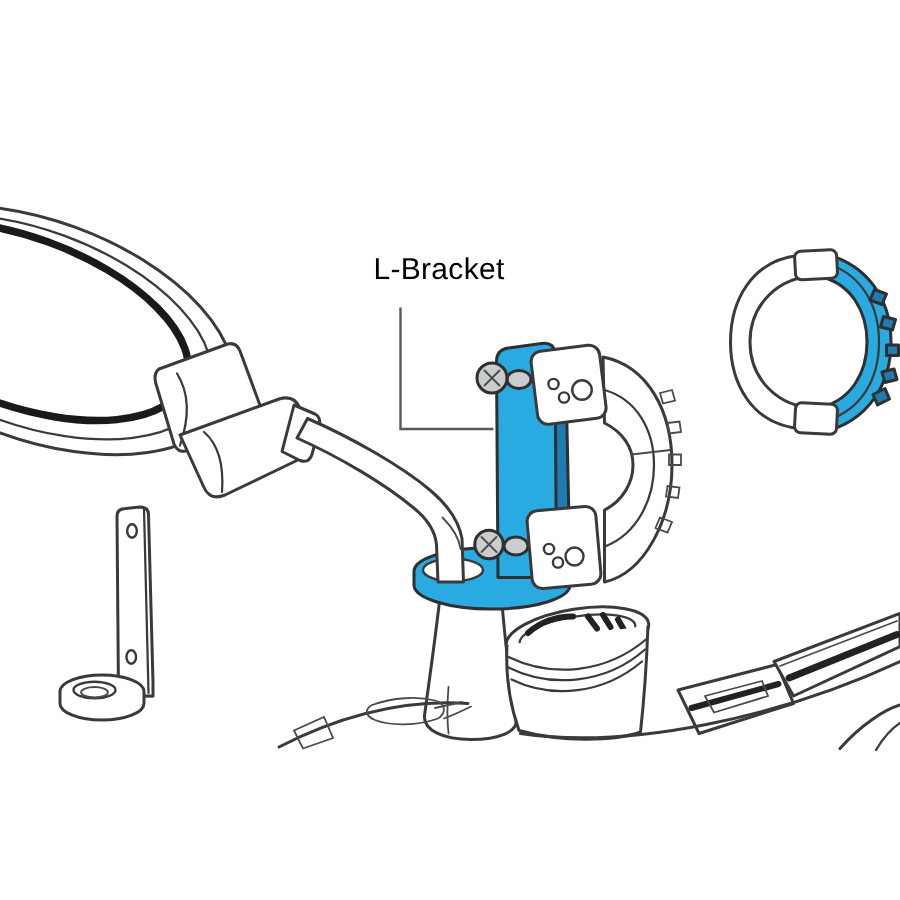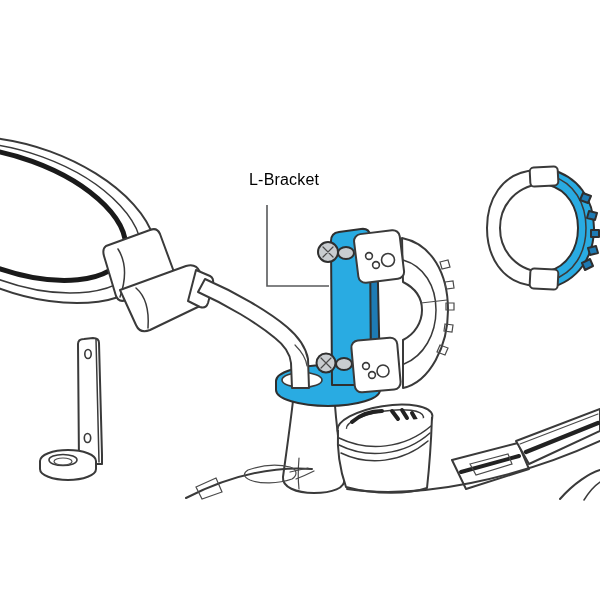--- a/index.html
+++ b/index.html
@@ -1,19 +1,19 @@
 <!DOCTYPE html>
 <html><head>
 <meta charset="utf-8">
 <style>
   html,body{margin:0;padding:0;background:#fff;}
   #stage{position:relative;width:600px;height:600px;background:#fff;overflow:hidden;
          font-family:"Liberation Sans",sans-serif;}
   #art{position:absolute;left:0;top:0;}
-  .label{position:absolute;left:249px;top:168px;font-size:16px;line-height:24px;
+  .label{position:absolute;left:249px;top:168px;font-size:20px;line-height:24px;
          color:#000;letter-spacing:0.2px;}
   
   .s2  {stroke:#3a3a3a;stroke-width:2;fill:#fff;stroke-linejoin:round;}
   .s2n {stroke:#3a3a3a;stroke-width:2;fill:none;stroke-linejoin:round;stroke-linecap:round;}
   .s15n{stroke:#3a3a3a;stroke-width:1.5;fill:none;stroke-linecap:round;}
   .thin{stroke:#4a4a4a;stroke-width:1.2;fill:none;stroke-linecap:round;}
   .lens{stroke:#1a1a1a;stroke-width:5;fill:none;}
   .hl  {stroke:#2f2f2f;stroke-width:2;stroke-linejoin:round;}   
   .hole{stroke:#3a3a3a;stroke-width:1.6;fill:#fff;}
   .darkmark{stroke:#222;stroke-width:4;fill:none;stroke-linecap:round;}

